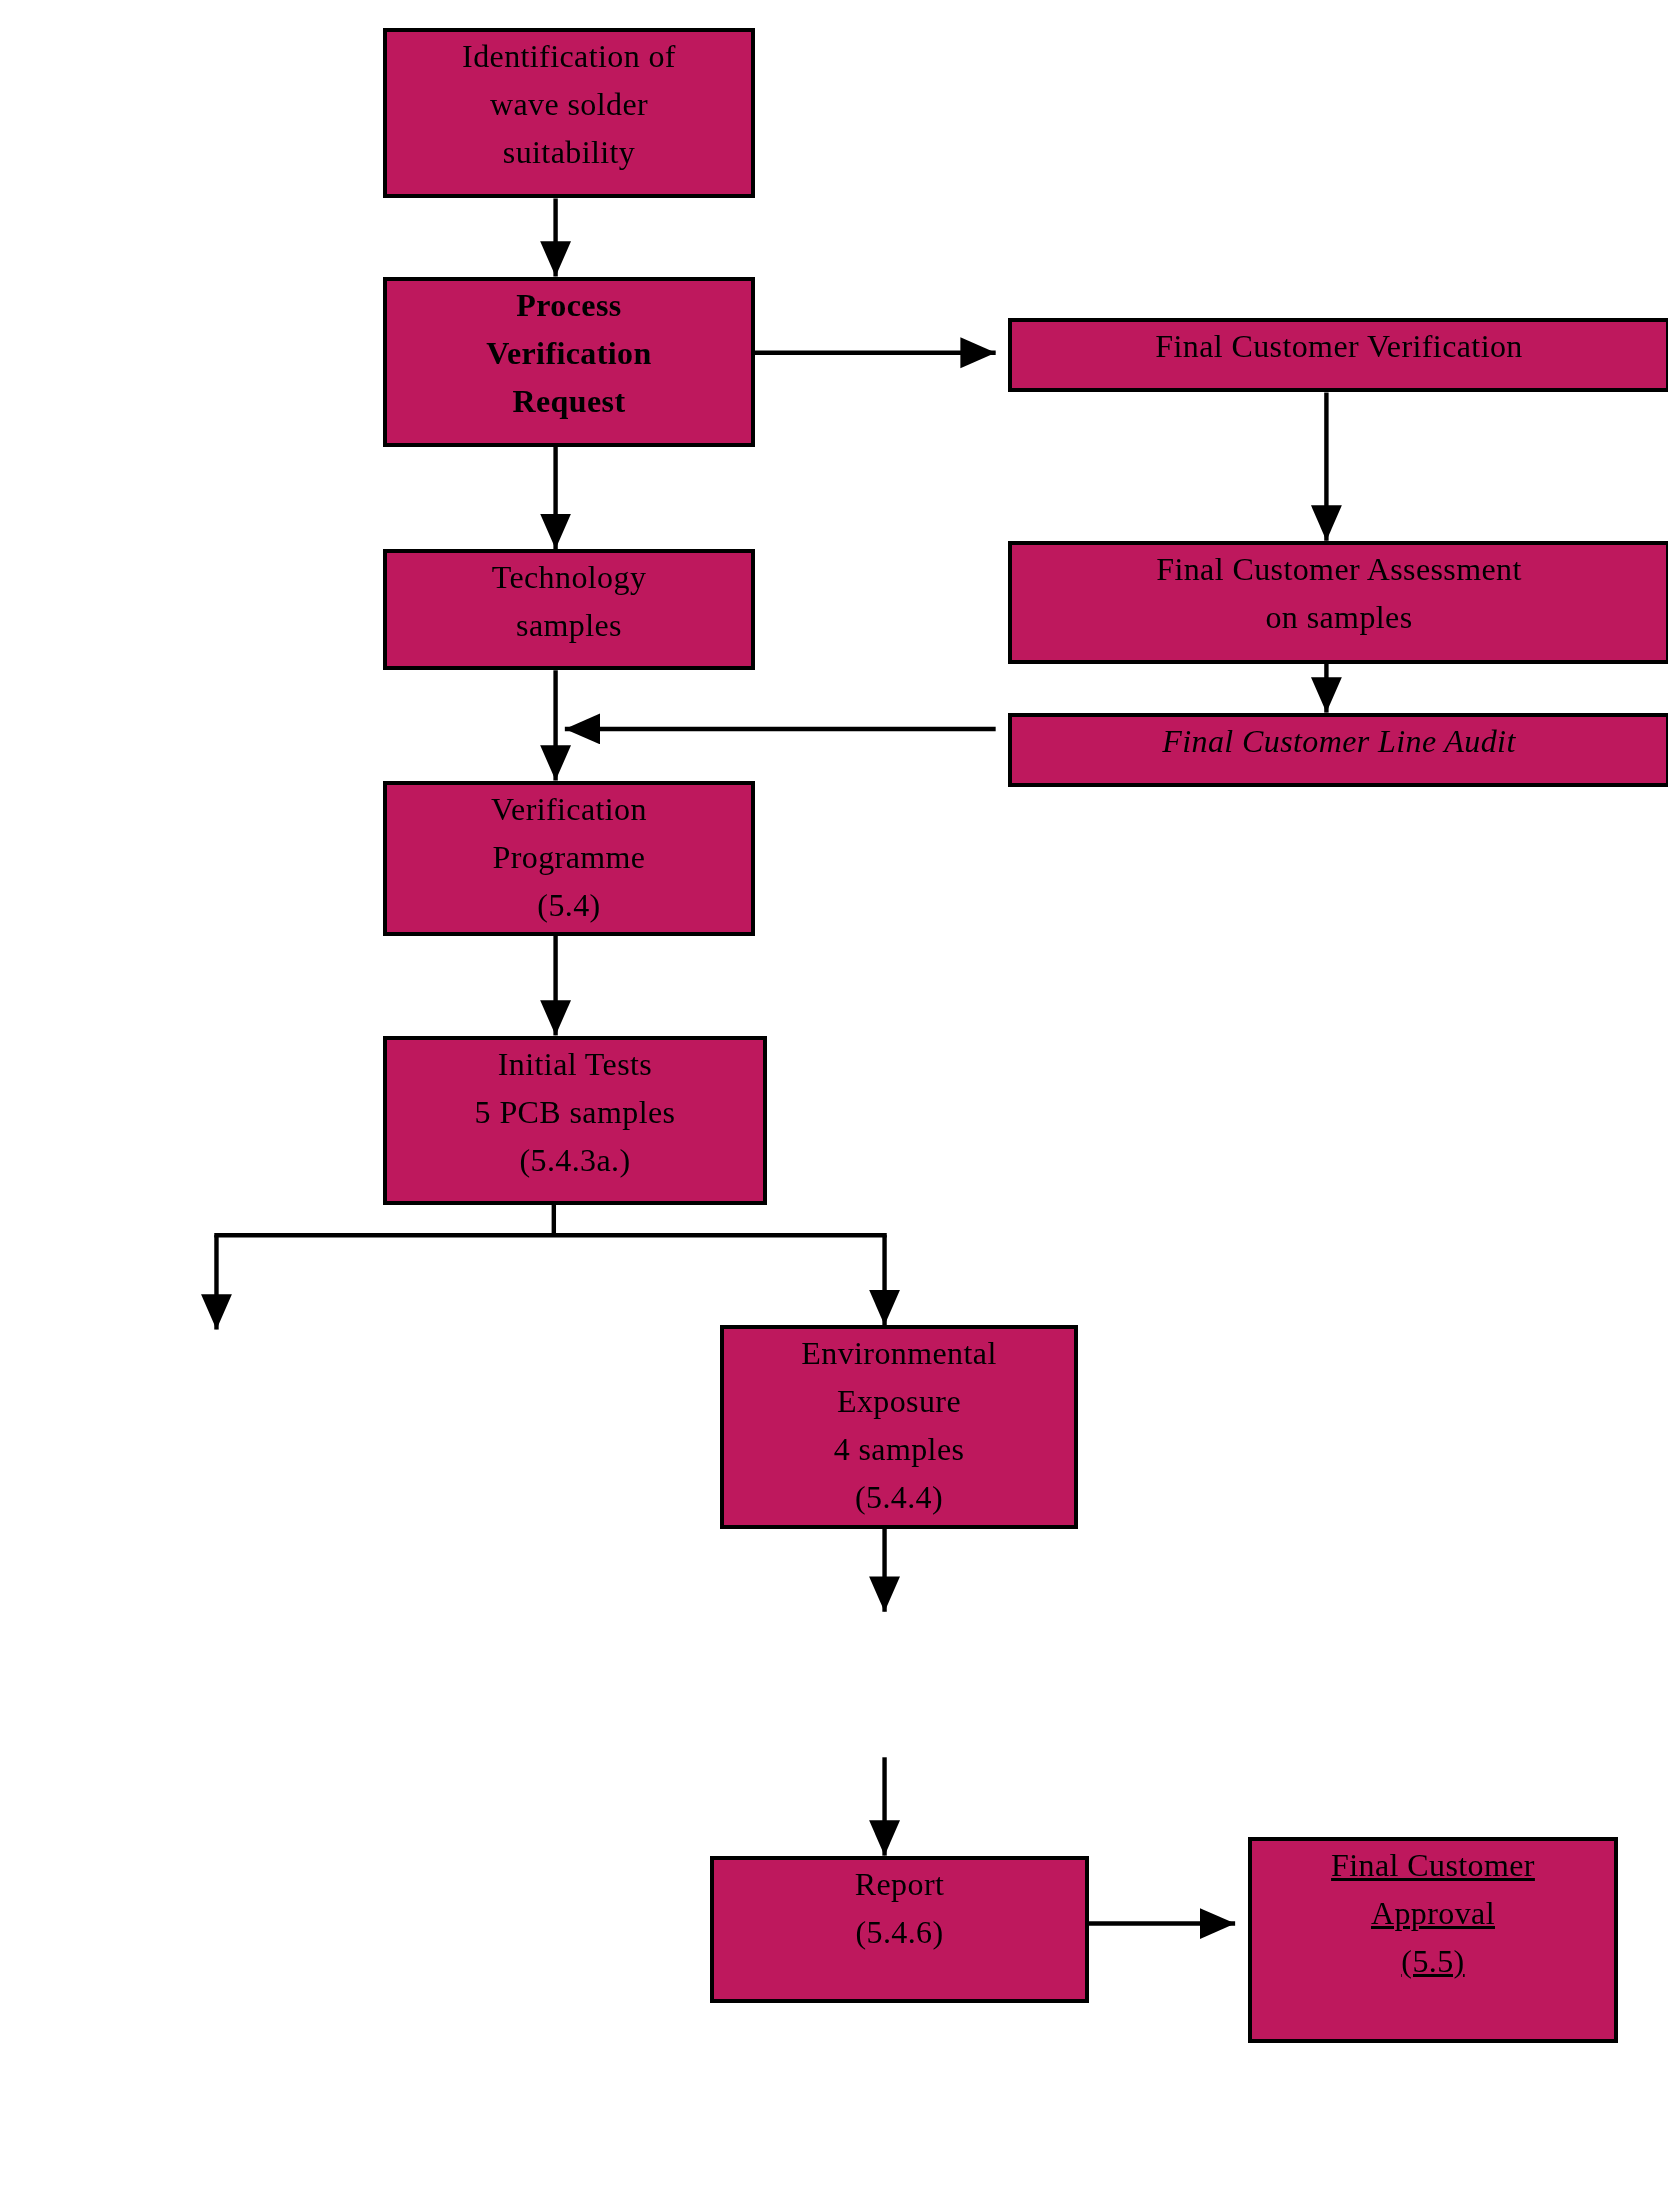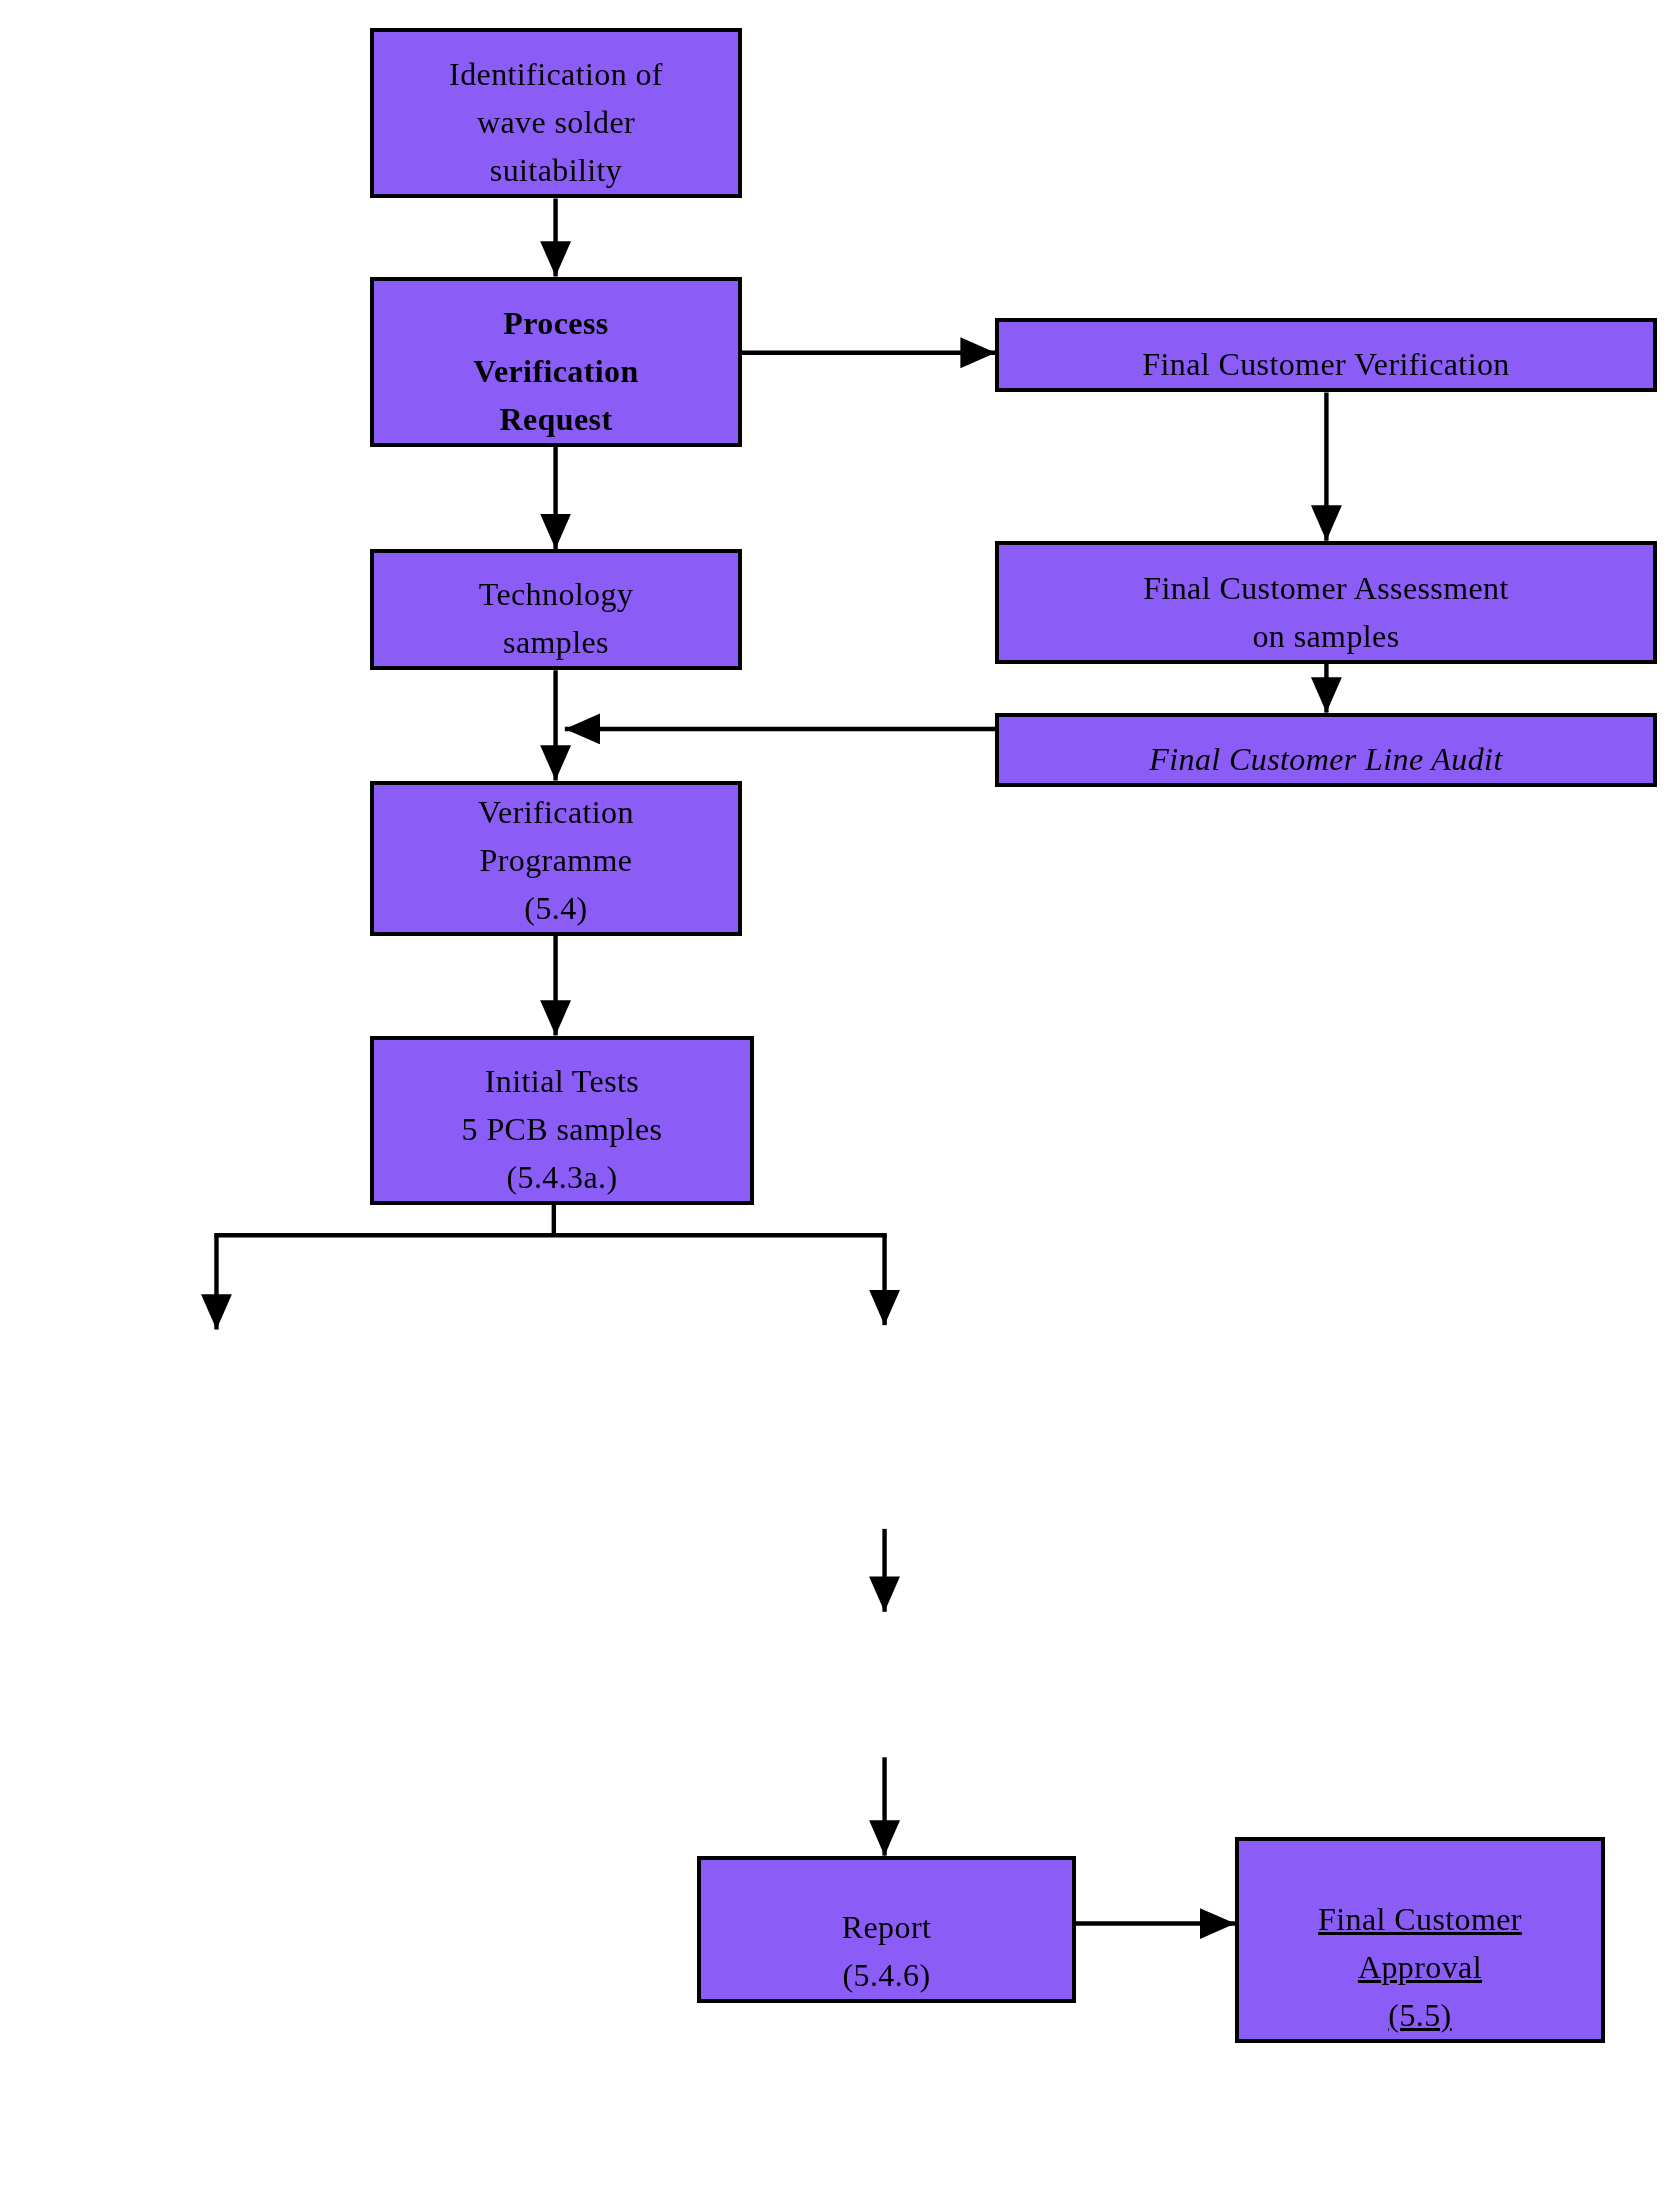--- a/index.html
+++ b/index.html
@@ -23,25 +23,26 @@
     position: absolute;
     left: 0;
     top: 0;
     width: 1669px;
     height: 2275px;
   }
   .box {
     position: absolute;
     box-sizing: border-box;
     border: 4.4px solid #000000;
-    background: #8b5cf6;
+    background: #be185d;
     display: flex;
-    align-items: flex-end;
+    align-items: flex-start;
     justify-content: center;
     text-align: center;
+    margin-left: 13px;
   }
   .box-label {
     display: block;
     white-space: pre-line;
     font-size: 32px;
     line-height: 1.5;
     color: #000000;
     letter-spacing: 0.4px;
     padding: 0 8.8px;
   }
@@ -115,20 +116,26 @@
 (5.4)</span>
   </div>
 
   <div class="box" style="left:370px; top:1036px; width:384px; height:169px;">
     <span class="box-label">Initial Tests
 5 PCB samples
 (5.4.3a.)</span>
   </div>
 
 
+  <div class="box" style="left:707px; top:1325px; width:358px; height:204px;">
+    <span class="box-label">Environmental
+Exposure
+4 samples
+(5.4.4)</span>
+  </div>
 
 
   <div class="box" style="left:697px; top:1856px; width:379px; height:147px;">
     <span class="box-label">Report
 (5.4.6)</span>
   </div>
 
   <div class="box" style="left:1235px; top:1837px; width:370px; height:206px;text-decoration:underline;">
     <span class="box-label">Final Customer
 Approval

